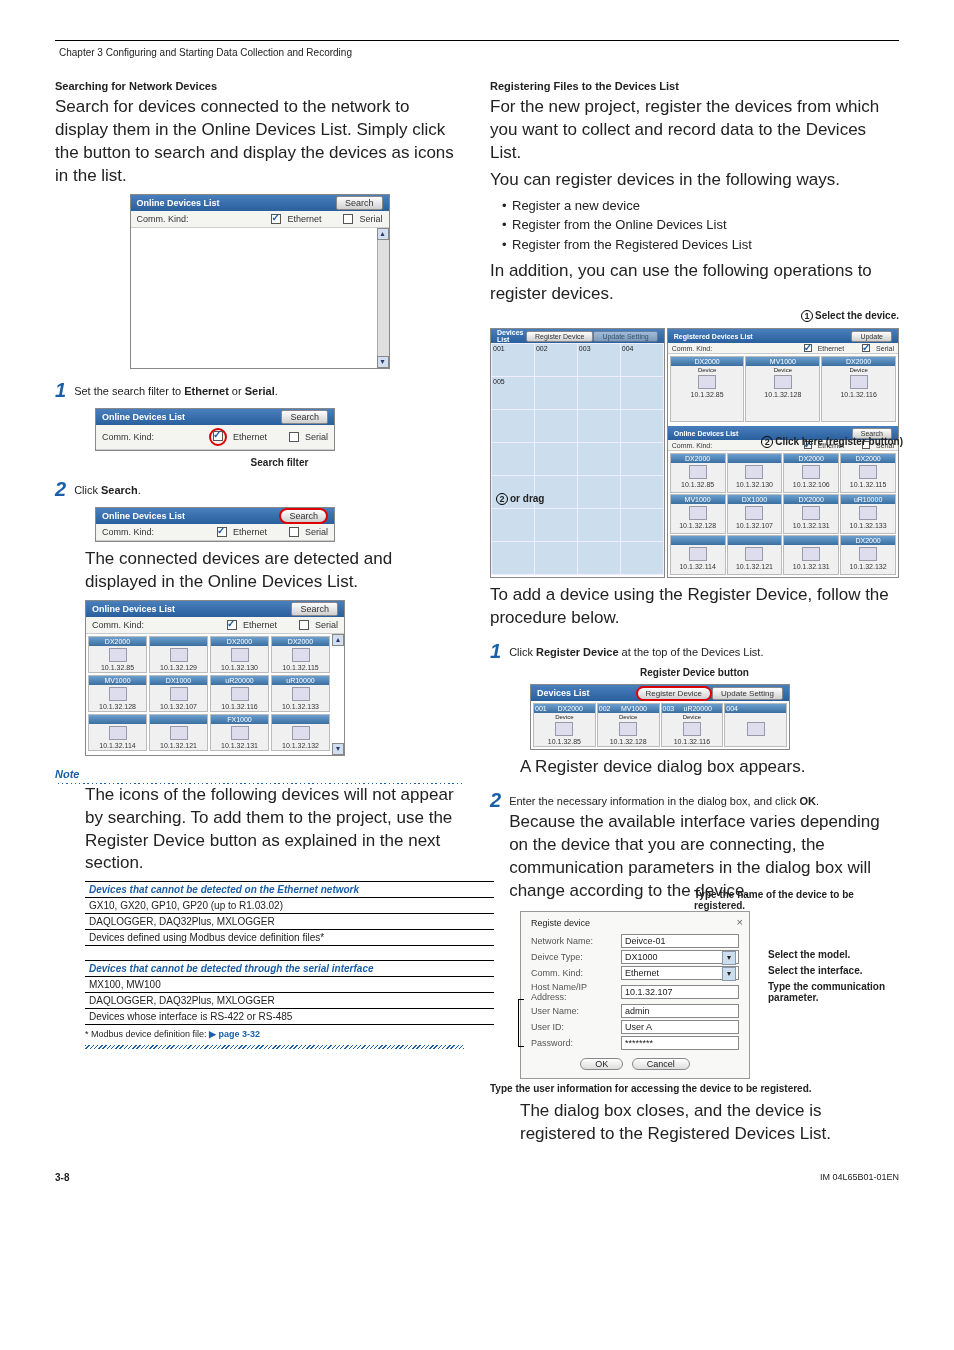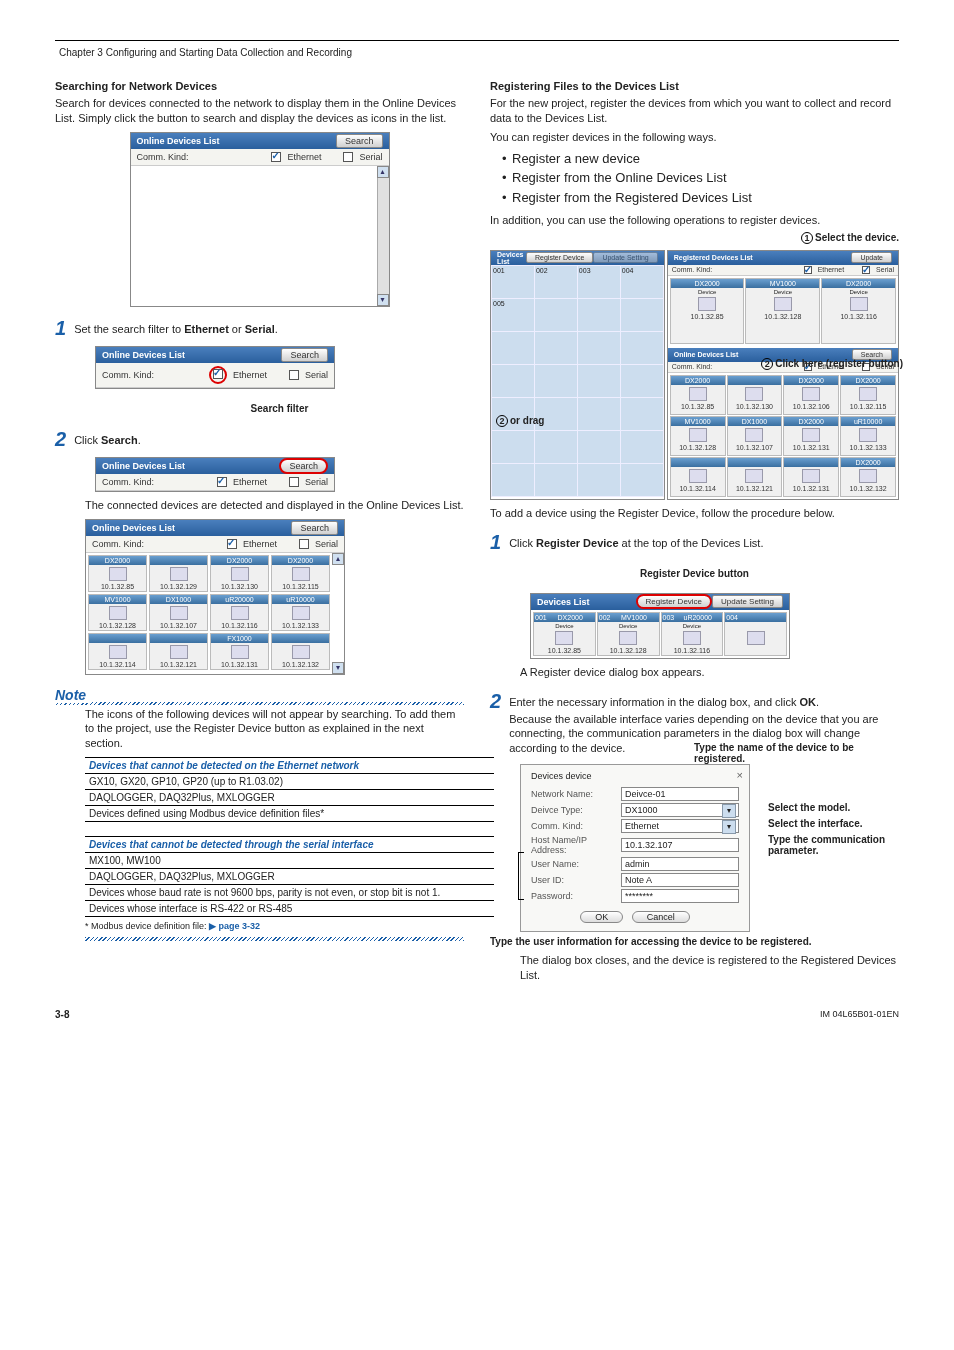--- a/index.html
+++ b/index.html
@@ -3,29 +3,29 @@
 <meta charset="utf-8">
 <style>
   * { box-sizing: border-box; margin: 0; padding: 0; }
   body { font-family: Arial, Helvetica, sans-serif; font-size: 11px; color: #222; background: #fff; width: 954px; margin: 0 auto; position: relative; }
   .page { padding: 40px 55px 30px 55px; }
   .hdr-line { border-bottom: 1px solid #000; margin-bottom: 4px; }
   .chapter { font-size: 10px; padding: 2px 0 4px 4px; }
   .cols { display: flex; gap: 26px; margin-top: 18px; }
   .col { flex: 1; min-width: 0; }
   .h-bold { font-weight: bold; font-size: 11px; margin-bottom: 4px; }
-  p { font-size: 11px; line-height: 1.35; margin-bottom: 4px; }
+  p { font-size: 17px; line-height: 1.35; margin-bottom: 4px; }
   ul { list-style: none; padding-left: 12px; margin: 4px 0 6px 0; }
   ul li { font-size: 13px; line-height: 1.5; position: relative; padding-left: 10px; }
   ul li::before { content: "•"; position: absolute; left: 0; }
   .step-num { font-size: 20px; font-weight: bold; font-style: italic; color: #1a5fa8; margin-right: 8px; }
   .step { display: flex; align-items: flex-start; margin: 10px 0 4px 0; }
   .step .txt { flex: 1; padding-top: 6px; }
   .indent { margin-left: 30px; }
-  .note-hdr { color: #1a5fa8; font-weight: bold; font-style: italic; font-size: 14px; margin-top: 12px; background: repeating-linear-gradient(-45deg,#1a5fa8,#1a5fa8 1px,transparent 1px,transparent 3px); background-size: 100% 3px; background-position: 0 15px; background-repeat: no-repeat; padding-bottom: 4px; }
+  .note-hdr { color: #1a5fa8; font-weight: bold; font-style: italic; font-size: 11px; margin-top: 12px; background: repeating-linear-gradient(-45deg,#1a5fa8,#1a5fa8 1px,transparent 1px,transparent 3px); background-size: 100% 3px; background-position: 0 15px; background-repeat: no-repeat; padding-bottom: 4px; }
   .note-hdr span { background:#fff; padding-right:6px; }
   .tbl { width: 100%; border-collapse: collapse; margin-top: 6px; font-size: 10px; }
   .tbl td { border-top: 1px solid #000; border-bottom: 1px solid #000; padding: 2px 4px; }
   .tbl .thdr { font-weight: bold; color: #1a5fa8; background: #fff; font-style: italic; }
   .footnote { font-size: 9px; margin-top: 4px; }
   .link { color: #1a5fa8; font-weight: bold; }
   .hatch { height: 4px; background: repeating-linear-gradient(-45deg,#1a5fa8,#1a5fa8 1px,transparent 1px,transparent 3px); margin-top: 6px; }
 
   
   .panel { border: 1px solid #888; margin: 6px auto; font-size: 9px; background: #fff; }
@@ -39,21 +39,21 @@
   .scroll-hint { position: absolute; right: 0; top: 0; bottom: 0; width: 12px; background: #e0e0e0; border-left: 1px solid #aaa; }
   .sc-up { position:absolute; top:0; right:0; width:12px; height:12px; background:#d0e0f0; border:1px solid #888; font-size:8px; text-align:center; line-height:10px; color:#336; }
   .sc-dn { position:absolute; bottom:0; right:0; width:12px; height:12px; background:#d0e0f0; border:1px solid #888; font-size:8px; text-align:center; line-height:10px; color:#336; }
 
   .device-grid { display: grid; grid-template-columns: repeat(4,1fr); gap: 2px; padding: 2px 14px 2px 2px; }
   .dev { border: 1px solid #bbb; background: #f0f0f0; text-align: center; font-size: 7px; padding: 1px; }
   .dev .dname { background: linear-gradient(#6a9fd0,#3a6fa0); color: #fff; padding: 1px; margin: -1px -1px 1px -1px; font-size: 7px; white-space: nowrap; overflow: hidden; }
   .dev .dicon { width: 18px; height: 14px; background: #dde; border: 1px solid #99a; margin: 2px auto; }
   .dev .dip { color: #333; font-size: 7px; }
 
-  .caption { font-weight: bold; font-size: 10px; text-align: center; margin: 14px 0; }
+  .caption { font-weight: bold; font-size: 10px; text-align: center; margin: 2px 0; }
   .callout { font-weight: bold; font-size: 10px; }
   .arrow-note { font-size: 10px; font-weight: bold; }
   .circled { display:inline-block; border:1px solid #000; border-radius:50%; width:12px; height:12px; line-height:11px; text-align:center; font-size:9px; margin-right:2px; }
   .red-circle { border:2px solid #d00; border-radius:50%; display:inline-block; }
 
   .reg-dlg { border:1px solid #999; width: 230px; margin: 4px 0 4px 30px; padding: 6px 10px 8px 10px; position: relative; font-size:9px; background:#f8f8f6; }
   .reg-dlg .ttl { margin-bottom:6px; }
   .reg-dlg .row { display:flex; align-items:center; margin:2px 0; }
   .reg-dlg .lbl { width: 90px; color:#555; }
   .reg-dlg .inp { flex:1; border:1px solid #888; background:#fff; padding:1px 3px; height:14px; font-size:9px; }
@@ -265,23 +265,20 @@
             </tr>
         </tbody>
           <tbody id="tbl2body">
             <tr>
               <td>MX100, MW100</td>
             </tr>
             <tr>
               <td>DAQLOGGER, DAQ32Plus, MXLOGGER</td>
             </tr>
             <tr>
-              <td>Devices whose baud rate is not 9600 bps, parity is not even, or stop bit is not 1.</td>
-            </tr>
-            <tr>
               <td>Devices whose interface is RS-422 or RS-485</td>
             </tr>
           </tbody>
       </table>
       <div class="footnote indent">
         <span>*    Modbus device definition file: </span>
         <span class="link">▶</span>
         <span class="link">page 3-32</span>
       </div>
       <div class="hatch indent"></div>
@@ -509,21 +506,21 @@
         <span class="step-num">2</span>
         <div class="txt">
           <span>Enter the necessary information in the dialog box, and click <b>OK</b>.</span>
           <p style="margin-top:4px;">Because the available interface varies depending on the device that you are connecting, the communication parameters in the dialog box will change according to the device.</p>
         </div>
       </div>
 
       <div class="anno-wrap">
         <div class="reg-dlg">
           <span class="close">×</span>
-          <div class="ttl">Devices device</div>
+          <div class="ttl">Registe device</div>
           <div class="row">
               <span class="lbl">Network Name:</span>
               <span class="inp">Deivce-01</span>
             </div>
           <div class="row">
               <span class="lbl">Deivce Type:</span>
               <span class="dd">DX1000</span>
             </div>
           <div class="row">
               <span class="lbl">Comm. Kind:</span>
@@ -532,21 +529,21 @@
           <div class="row">
               <span class="lbl">Host Name/IP Address:</span>
               <span class="inp">10.1.32.107</span>
             </div>
           <div class="row">
               <span class="lbl">User Name:</span>
               <span class="inp">admin</span>
             </div>
           <div class="row">
               <span class="lbl">User ID:</span>
-              <span class="inp">Note A</span>
+              <span class="inp">User A</span>
             </div>
           <div class="row">
               <span class="lbl">Password:</span>
               <span class="inp">********</span>
             </div>
           <div class="btns">
             <span class="pill">OK</span>
             <span class="pill">Cancel</span>
           </div>
         </div>

